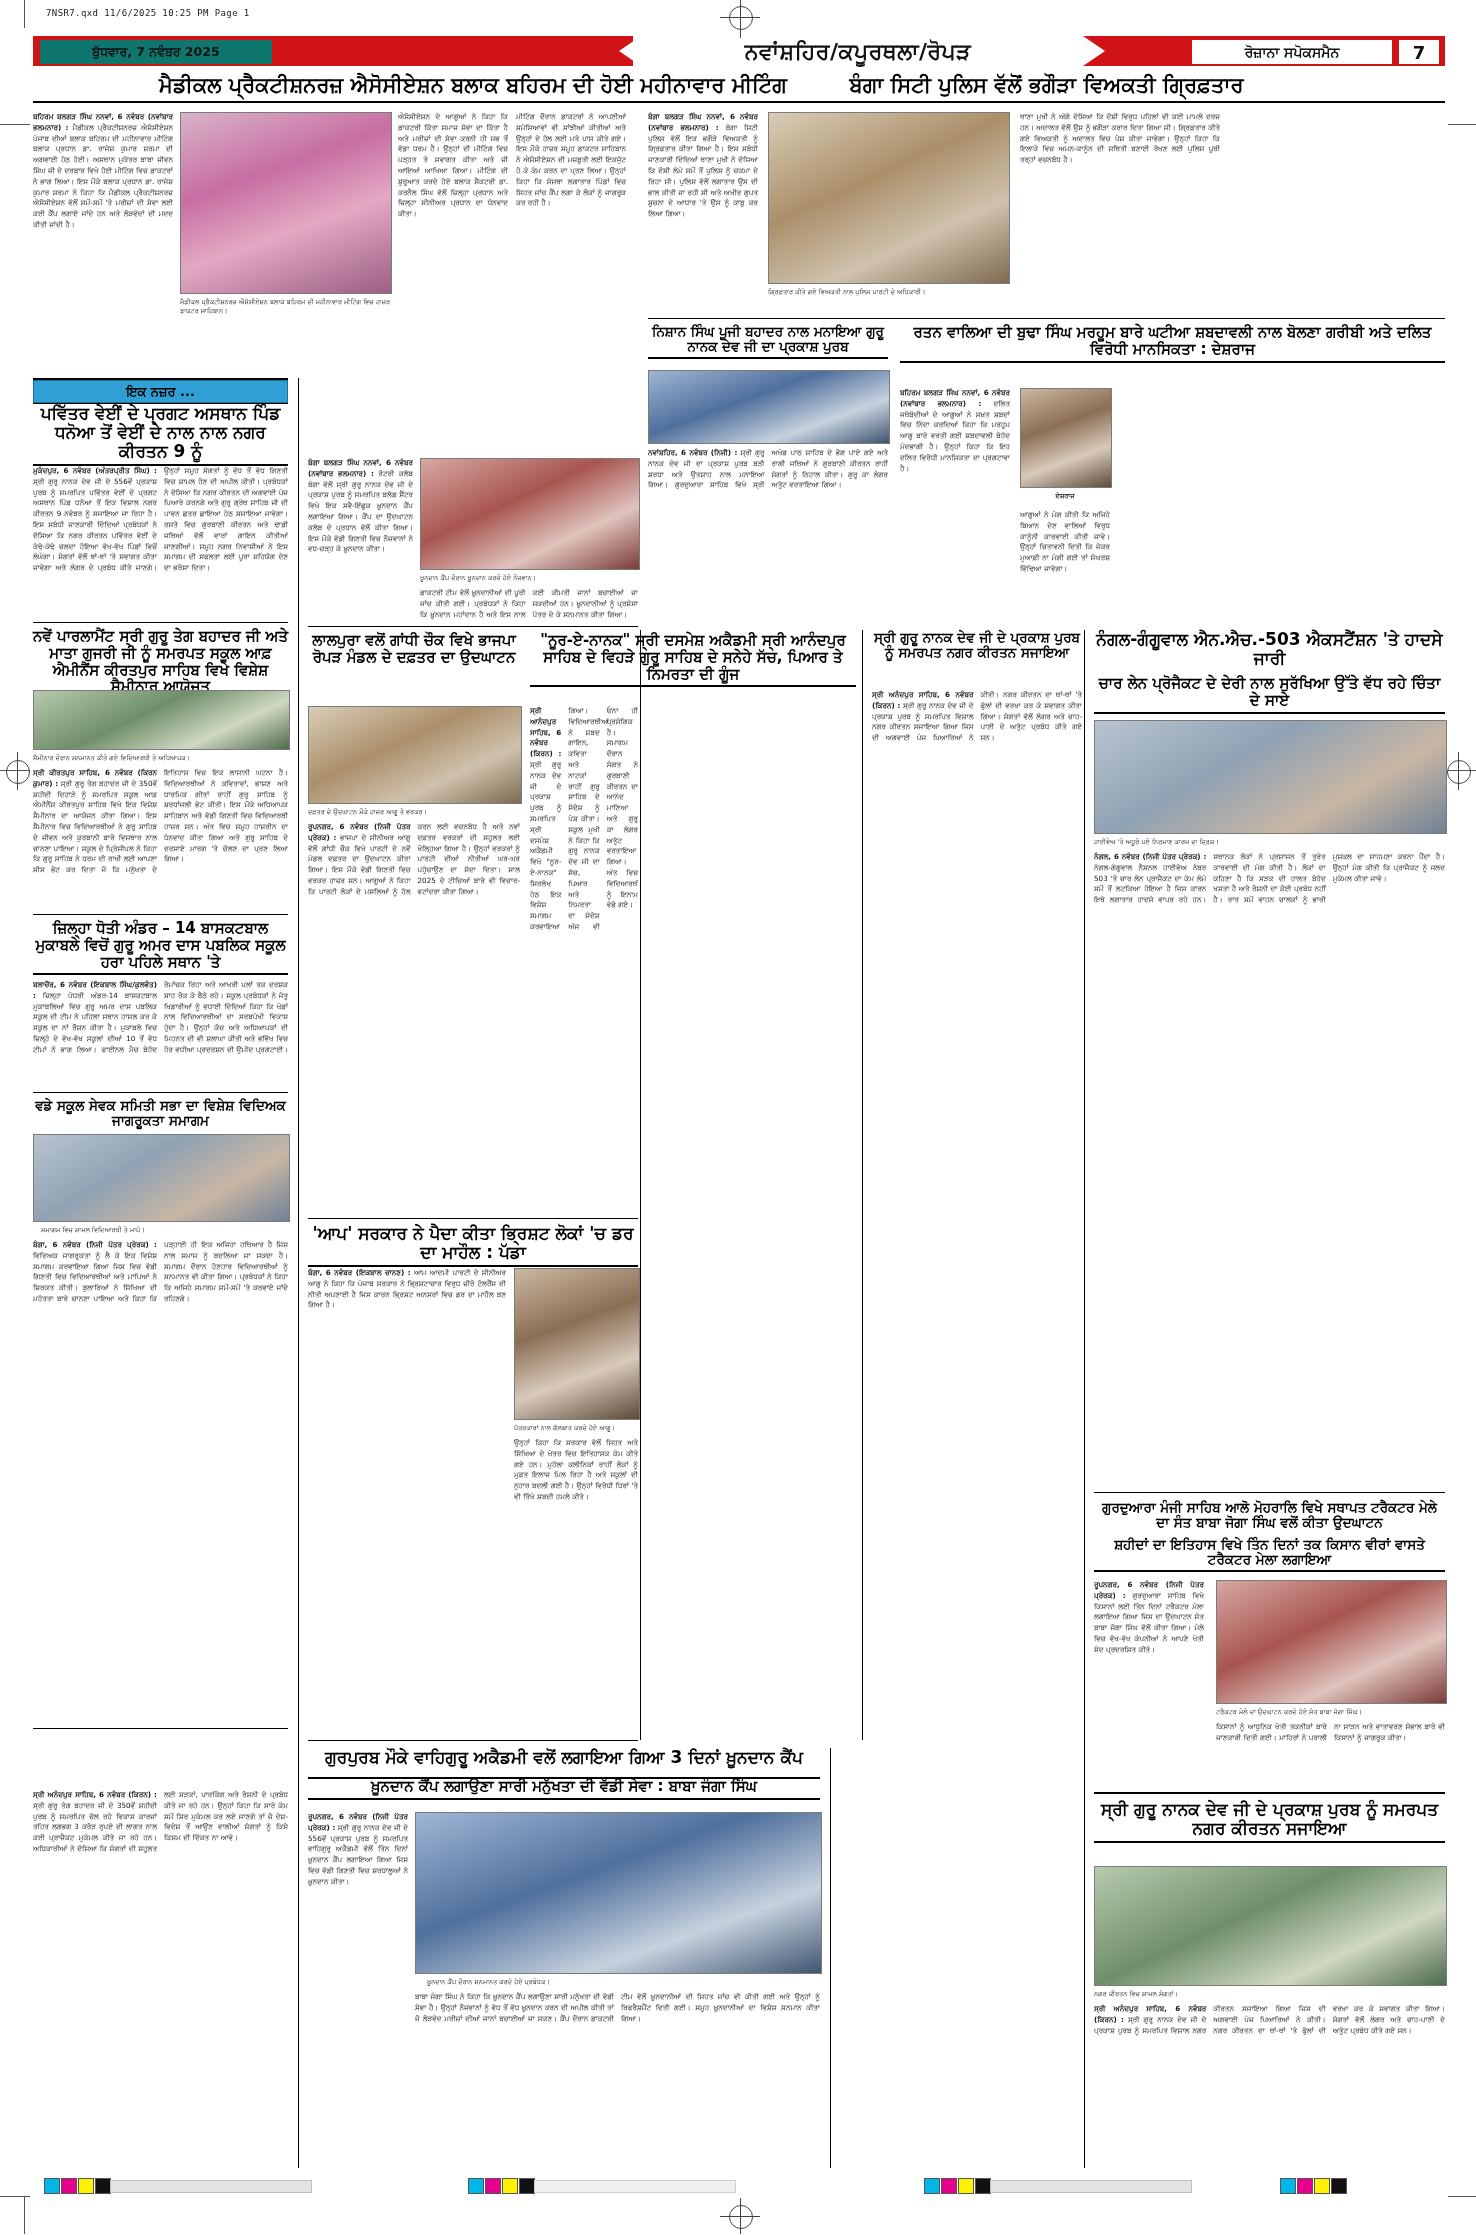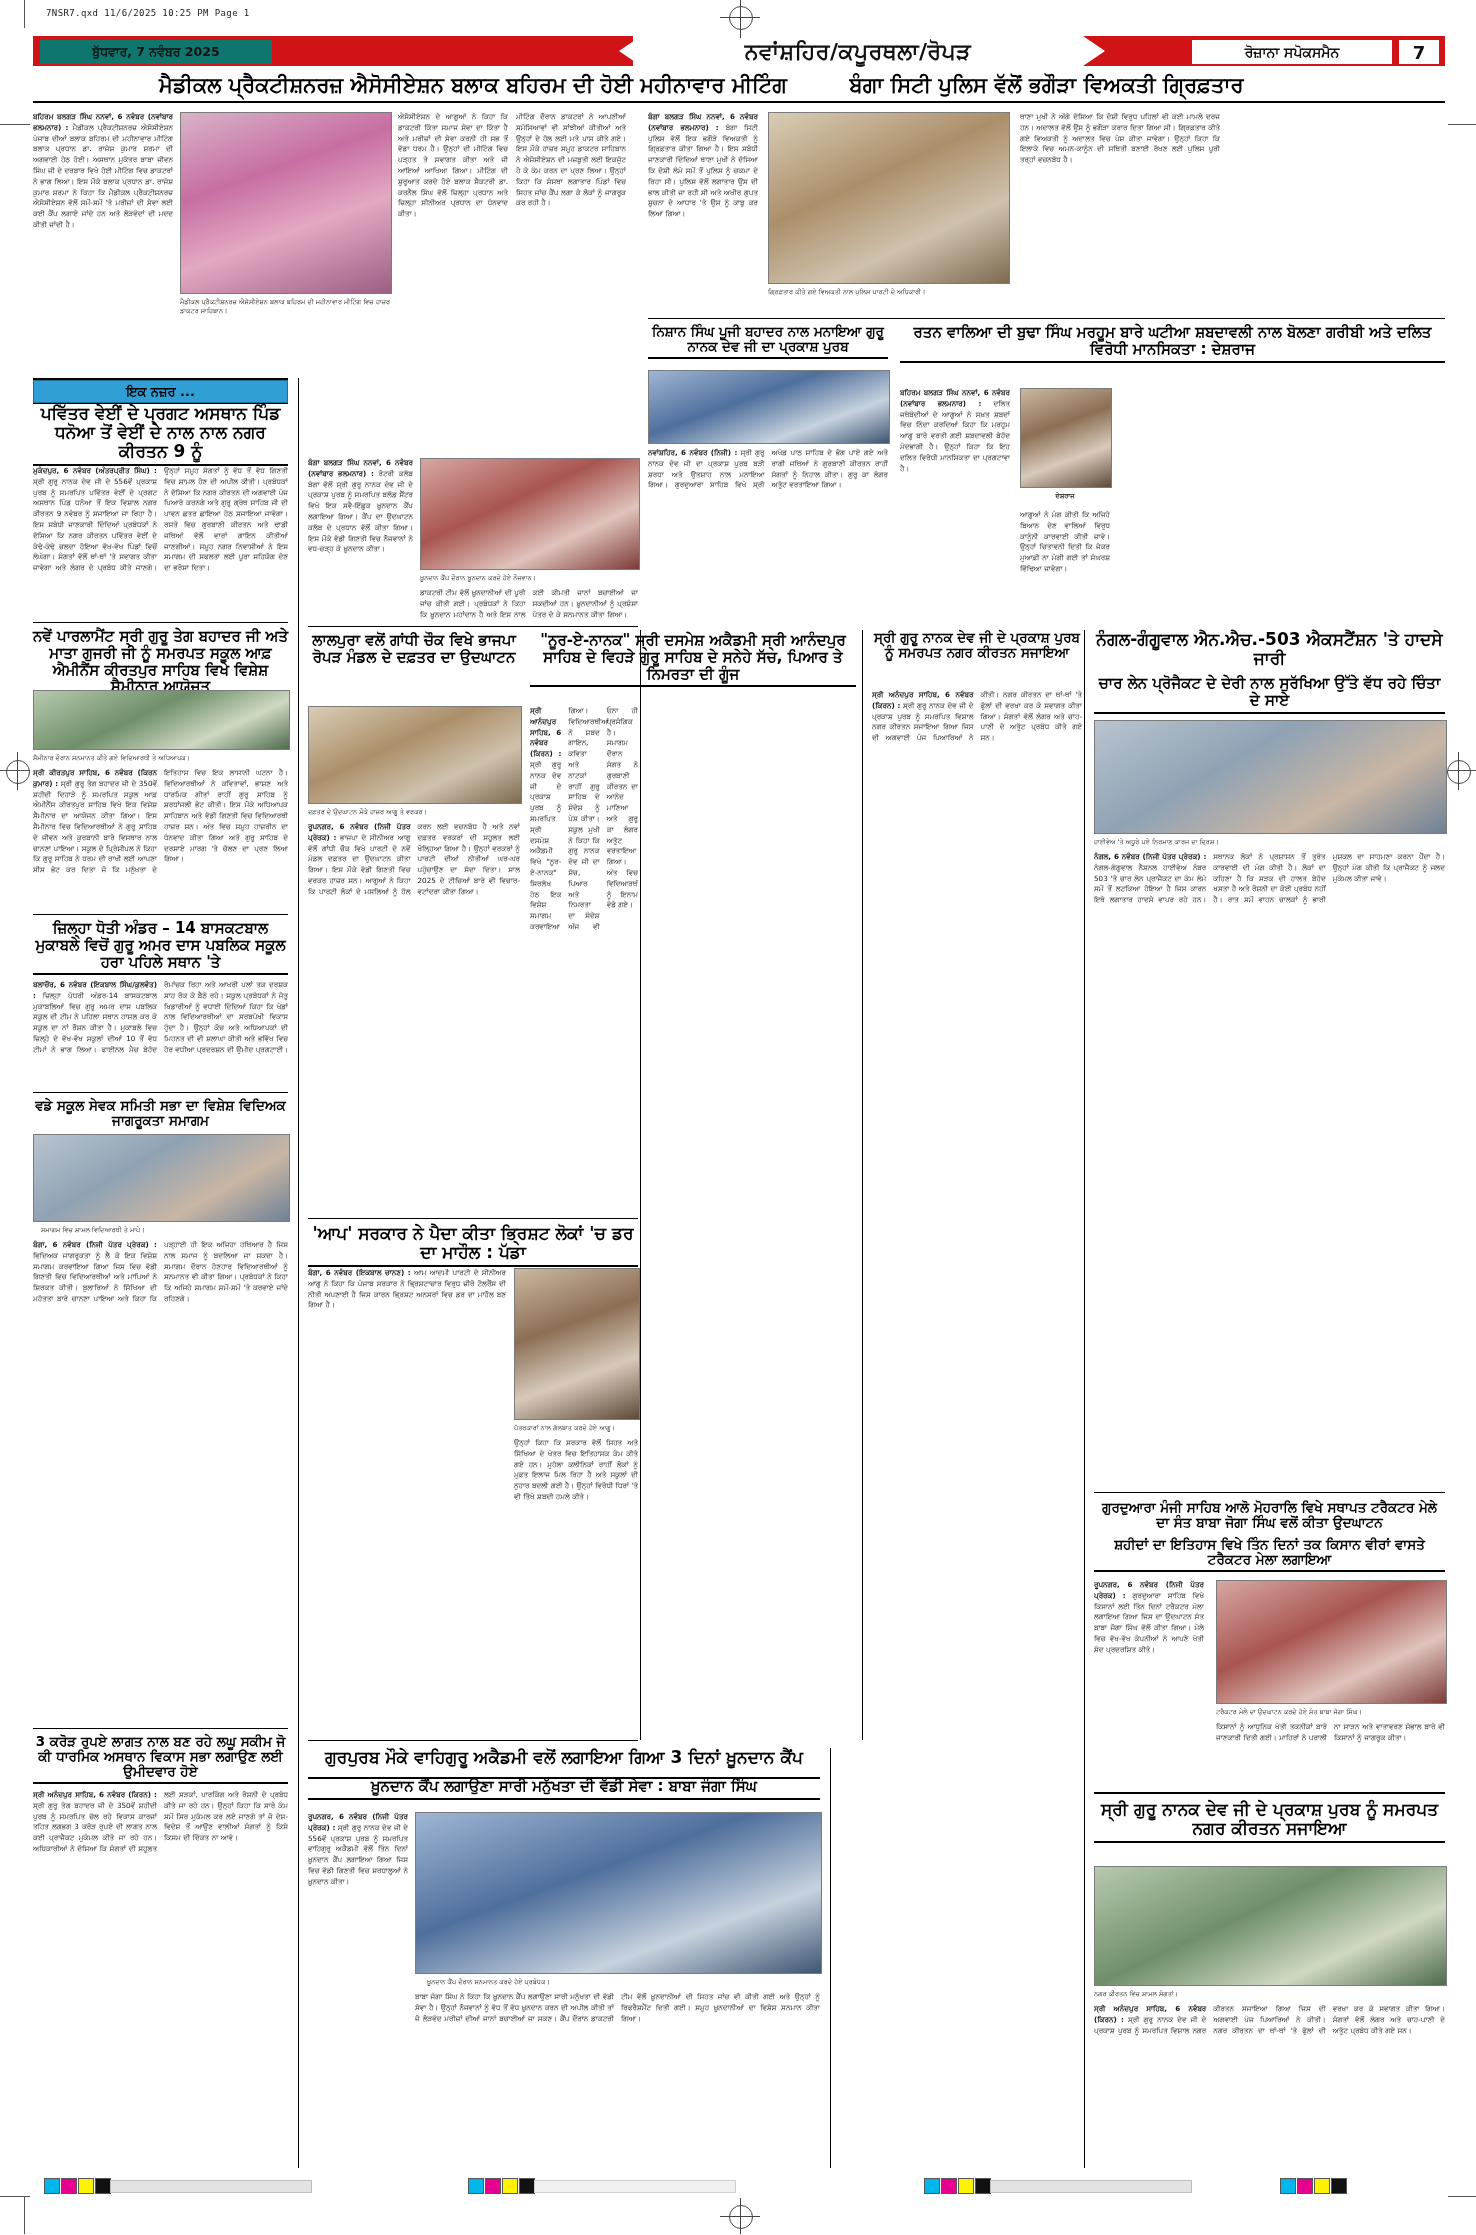--- a/index.html
+++ b/index.html
@@ -241,23 +241,20 @@
   </div>
   <div class="photo" style="position:absolute;left:33px;top:1134px;width:255px;height:86px;"></div>
   <div class="cap" style="position:absolute;left:25px;top:1224px;width:255px;height:12px;margin-left:16px;">ਸਮਾਗਮ ਵਿਚ ਸ਼ਾਮਲ ਵਿਦਿਆਰਥੀ ਤੇ ਮਾਪੇ।</div>
   <div class="body-col twocol" style="position:absolute;left:33px;top:1240px;width:255px;height:480px;">
     <span class="dateline">ਬੰਗਾ, 6 ਨਵੰਬਰ (ਨਿਜੀ ਪੱਤਰ ਪ੍ਰੇਰਕ) :</span>
     <span>ਵਿਦਿਅਕ ਜਾਗਰੂਕਤਾ ਨੂੰ ਲੈ ਕੇ ਇਕ ਵਿਸ਼ੇਸ਼ ਸਮਾਗਮ ਕਰਵਾਇਆ ਗਿਆ ਜਿਸ ਵਿਚ ਵੱਡੀ ਗਿਣਤੀ ਵਿਚ ਵਿਦਿਆਰਥੀਆਂ ਅਤੇ ਮਾਪਿਆਂ ਨੇ ਸ਼ਿਰਕਤ ਕੀਤੀ। ਬੁਲਾਰਿਆਂ ਨੇ ਸਿੱਖਿਆ ਦੀ ਮਹੱਤਤਾ ਬਾਰੇ ਚਾਨਣਾ ਪਾਇਆ ਅਤੇ ਕਿਹਾ ਕਿ ਪੜ੍ਹਾਈ ਹੀ ਇਕ ਅਜਿਹਾ ਹਥਿਆਰ ਹੈ ਜਿਸ ਨਾਲ ਸਮਾਜ ਨੂੰ ਬਦਲਿਆ ਜਾ ਸਕਦਾ ਹੈ। ਸਮਾਗਮ ਦੌਰਾਨ ਹੋਣਹਾਰ ਵਿਦਿਆਰਥੀਆਂ ਨੂੰ ਸਨਮਾਨਤ ਵੀ ਕੀਤਾ ਗਿਆ। ਪ੍ਰਬੰਧਕਾਂ ਨੇ ਕਿਹਾ ਕਿ ਅਜਿਹੇ ਸਮਾਗਮ ਸਮੇਂ-ਸਮੇਂ 'ਤੇ ਕਰਵਾਏ ਜਾਂਦੇ ਰਹਿਣਗੇ।</span>
   </div>
 
   <div class="hrule" style="left:33px;top:1728px;width:255px;"></div>
 
-  <div style="position:absolute;left:33px;top:1734px;width:255px;">
-    <div class="hl h4">3 ਕਰੋੜ ਰੁਪਏ ਲਾਗਤ ਨਾਲ ਬਣ ਰਹੇ ਲਘੂ ਸਕੀਮ ਜੋ ਕੀ ਧਾਰਮਿਕ ਅਸਥਾਨ ਵਿਕਾਸ ਸਭਾ ਲਗਾਉਣ ਲਈ ਉਮੀਦਵਾਰ ਹੋਏ</div>
-  </div>
   <div class="body-col twocol" style="position:absolute;left:33px;top:1790px;width:255px;height:380px;">
     <span class="dateline">ਸ੍ਰੀ ਅਨੰਦਪੁਰ ਸਾਹਿਬ, 6 ਨਵੰਬਰ (ਕਿਰਨ) :</span>
     <span>ਸ੍ਰੀ ਗੁਰੂ ਤੇਗ ਬਹਾਦਰ ਜੀ ਦੇ 350ਵੇਂ ਸ਼ਹੀਦੀ ਪੁਰਬ ਨੂੰ ਸਮਰਪਿਤ ਚੱਲ ਰਹੇ ਵਿਕਾਸ ਕਾਰਜਾਂ ਤਹਿਤ ਲਗਭਗ 3 ਕਰੋੜ ਰੁਪਏ ਦੀ ਲਾਗਤ ਨਾਲ ਕਈ ਪ੍ਰਾਜੈਕਟ ਮੁਕੰਮਲ ਕੀਤੇ ਜਾ ਰਹੇ ਹਨ। ਅਧਿਕਾਰੀਆਂ ਨੇ ਦੱਸਿਆ ਕਿ ਸੰਗਤਾਂ ਦੀ ਸਹੂਲਤ ਲਈ ਸੜਕਾਂ, ਪਾਰਕਿੰਗ ਅਤੇ ਰੋਸ਼ਨੀ ਦੇ ਪ੍ਰਬੰਧ ਕੀਤੇ ਜਾ ਰਹੇ ਹਨ। ਉਨ੍ਹਾਂ ਕਿਹਾ ਕਿ ਸਾਰੇ ਕੰਮ ਸਮੇਂ ਸਿਰ ਮੁਕੰਮਲ ਕਰ ਲਏ ਜਾਣਗੇ ਤਾਂ ਜੋ ਦੇਸ਼-ਵਿਦੇਸ਼ ਤੋਂ ਆਉਣ ਵਾਲੀਆਂ ਸੰਗਤਾਂ ਨੂੰ ਕਿਸੇ ਕਿਸਮ ਦੀ ਦਿੱਕਤ ਨਾ ਆਵੇ।</span>
   </div>
 
   <div class="col-rule" style="left:298px;top:378px;height:1790px;"></div>
 
   <div class="body-col" style="position:absolute;left:308px;top:458px;width:105px;height:130px;">
     <span class="dateline">ਬੰਗਾ ਬਲਗੜ ਸਿੰਘ ਨਨਵਾਂ, 6 ਨਵੰਬਰ (ਨਵਾਂਬਾਰ ਭਲਮਨਾਰ) :</span>
     <span>ਰੋਟਰੀ ਕਲੱਬ ਬੰਗਾ ਵੱਲੋਂ ਸ੍ਰੀ ਗੁਰੂ ਨਾਨਕ ਦੇਵ ਜੀ ਦੇ ਪ੍ਰਕਾਸ਼ ਪੁਰਬ ਨੂੰ ਸਮਰਪਿਤ ਬਲੱਡ ਸੈਂਟਰ ਵਿਖੇ ਇਕ ਸਵੈ-ਇੱਛੁਕ ਖ਼ੂਨਦਾਨ ਕੈਂਪ ਲਗਾਇਆ ਗਿਆ। ਕੈਂਪ ਦਾ ਉਦਘਾਟਨ ਕਲੱਬ ਦੇ ਪ੍ਰਧਾਨ ਵੱਲੋਂ ਕੀਤਾ ਗਿਆ। ਇਸ ਮੌਕੇ ਵੱਡੀ ਗਿਣਤੀ ਵਿਚ ਨੌਜਵਾਨਾਂ ਨੇ ਵਧ-ਚੜ੍ਹ ਕੇ ਖ਼ੂਨਦਾਨ ਕੀਤਾ।</span>

